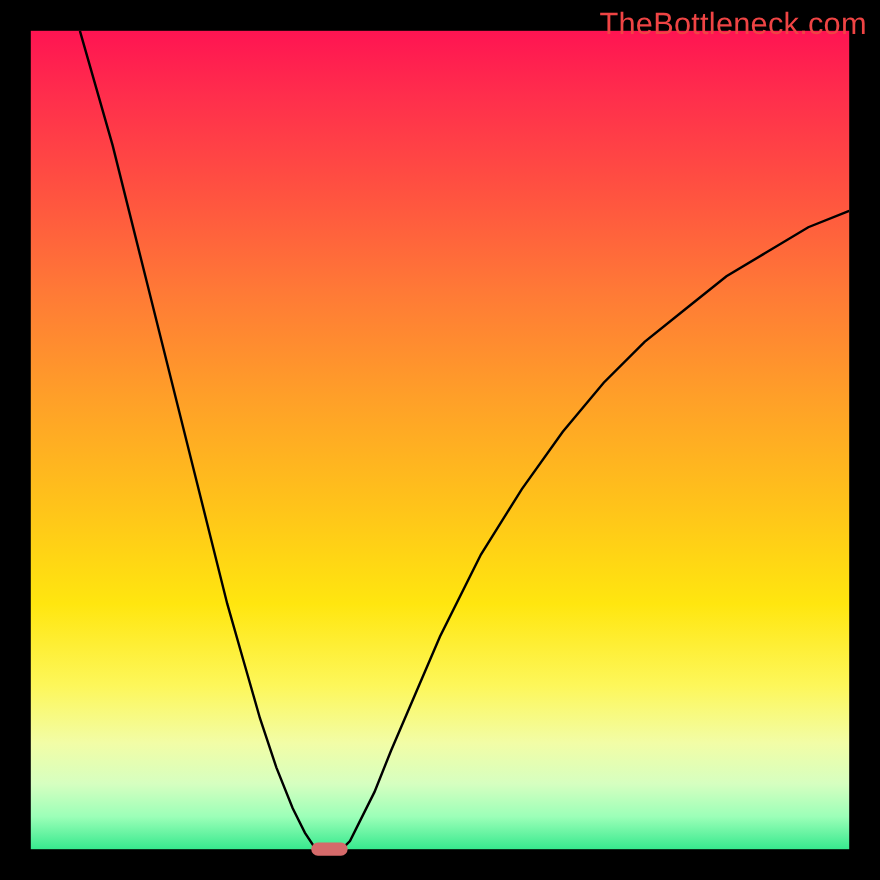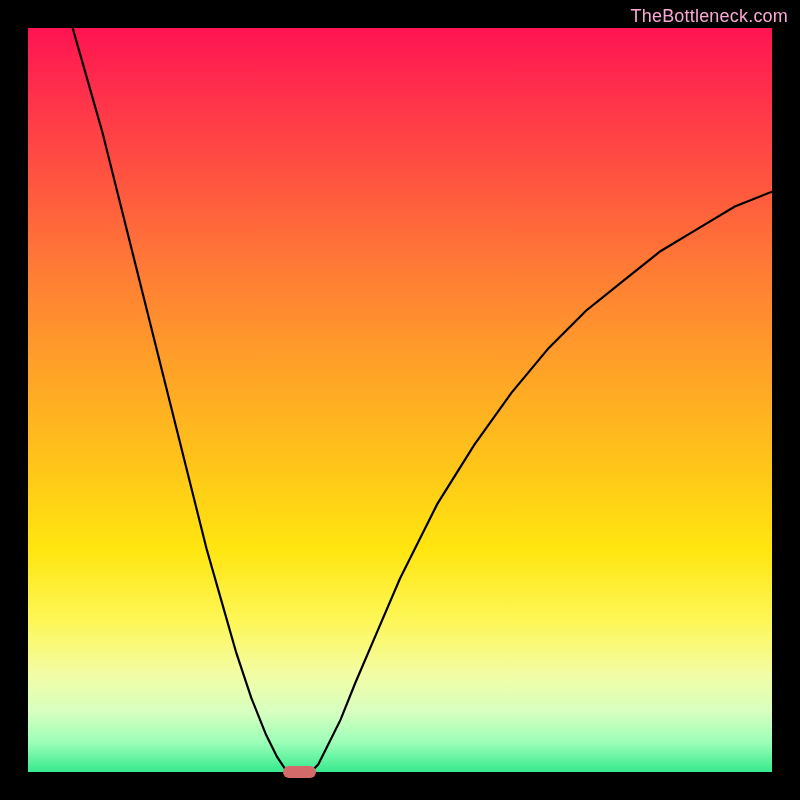--- a/index.html
+++ b/index.html
@@ -7,22 +7,22 @@
     width: 800px;
     height: 800px;
     background: #000;
     position: relative;
     font-family: Arial, sans-serif;
   }
   .watermark {
     position: absolute;
     top: 6px;
     right: 12px;
-    color: #f9a8d4;
-    font-size: 18px;
+    color: #ef4444;
+    font-size: 28px;
     font-weight: 500;
     z-index: 10;
     letter-spacing: 0.2px;
   }
   .plot-area {
     position: absolute;
     left: 28px;
     top: 28px;
     width: 744px;
     height: 744px;

